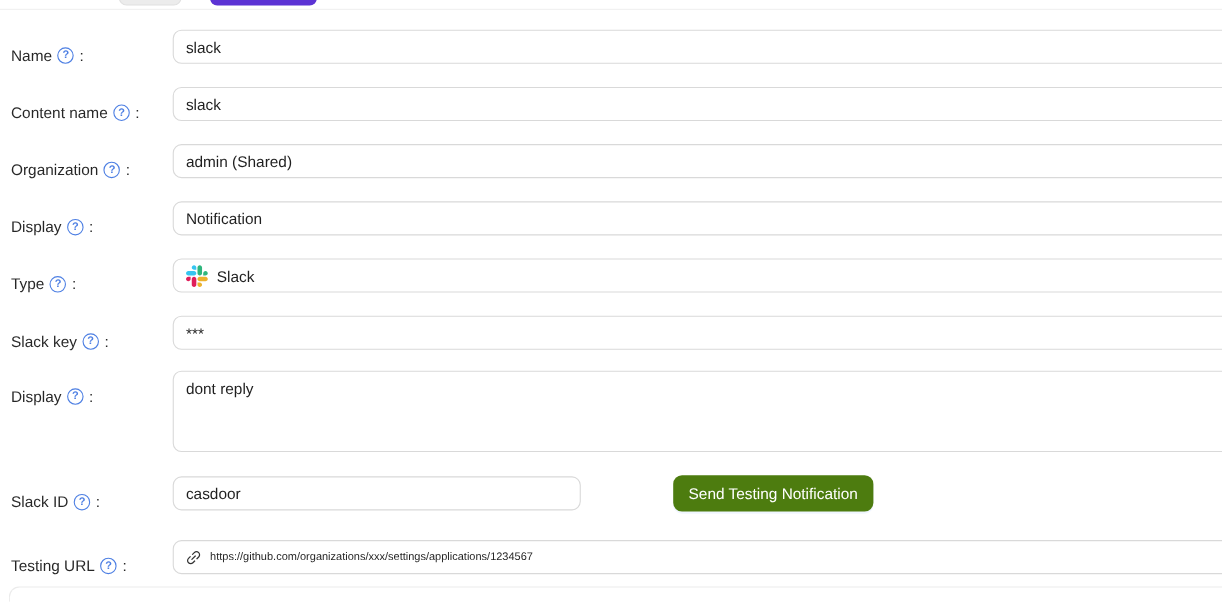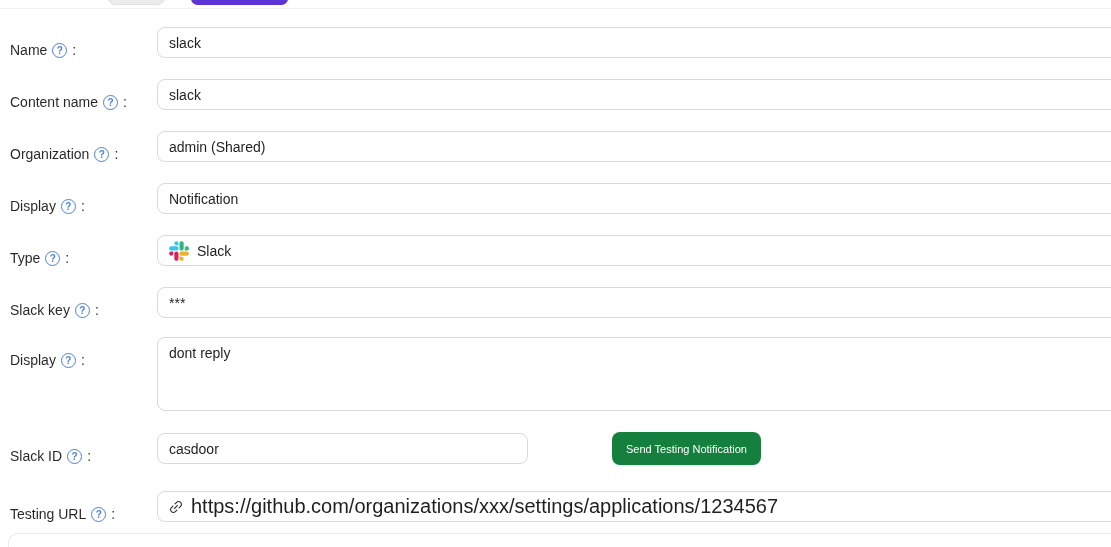--- a/index.html
+++ b/index.html
@@ -118,42 +118,42 @@
     resize: none;
     line-height: 21px;
   }
 
   .chat-input { right: auto; width: 371px; }
   .send-btn {
     position: absolute;
     left: 602px; top: -1px;
     height: 33px;
     padding: 0 14px;
-    background: #15803d;
+    background: #4d7c0f;
     color: #ffffff;
     border: none;
     border-radius: 8px;
     font-family: "Liberation Sans", "DejaVu Sans", sans-serif;
-    font-size: 11px;
+    font-size: 14px;
     cursor: pointer;
     box-shadow: 0 2px 0 rgba(5,95,255,0.06);
   }
 
   .url-box {
     display: flex;
     align-items: center;
     gap: 8px;
   }
   .link-icon { width: 14px; height: 14px; flex: none; fill: rgba(0,0,0,0.8); }
   .url-box input {
     flex: 1;
     border: none;
     outline: none;
     font-family: "Liberation Sans", "DejaVu Sans", sans-serif;
-    font-size: 20px;
+    font-size: 10px;
     color: rgba(0,0,0,0.88);
     background: transparent;
     padding: 0;
     height: 100%;
   }
 </style>
 </head>
 <body>
 
 <div class="screen">

